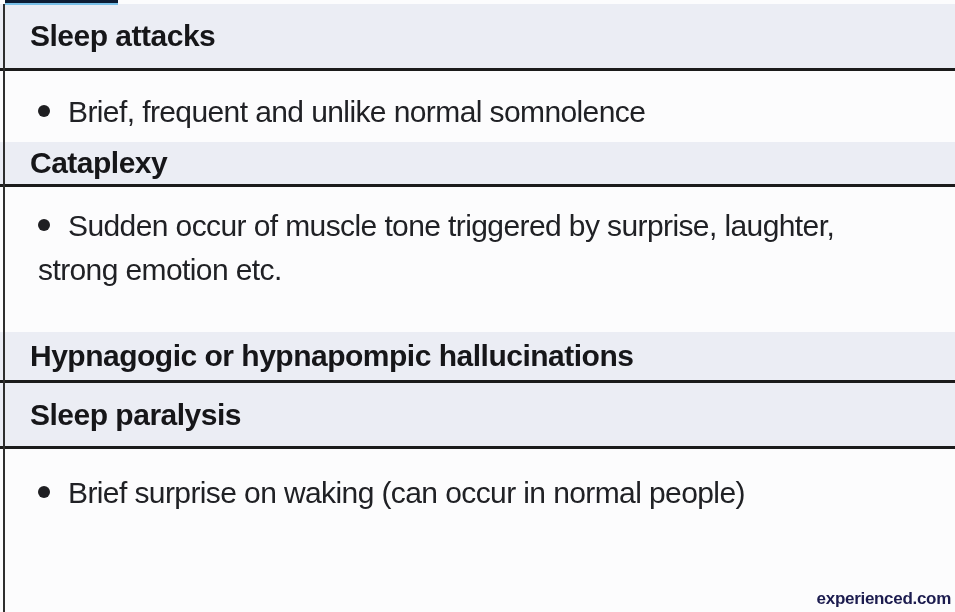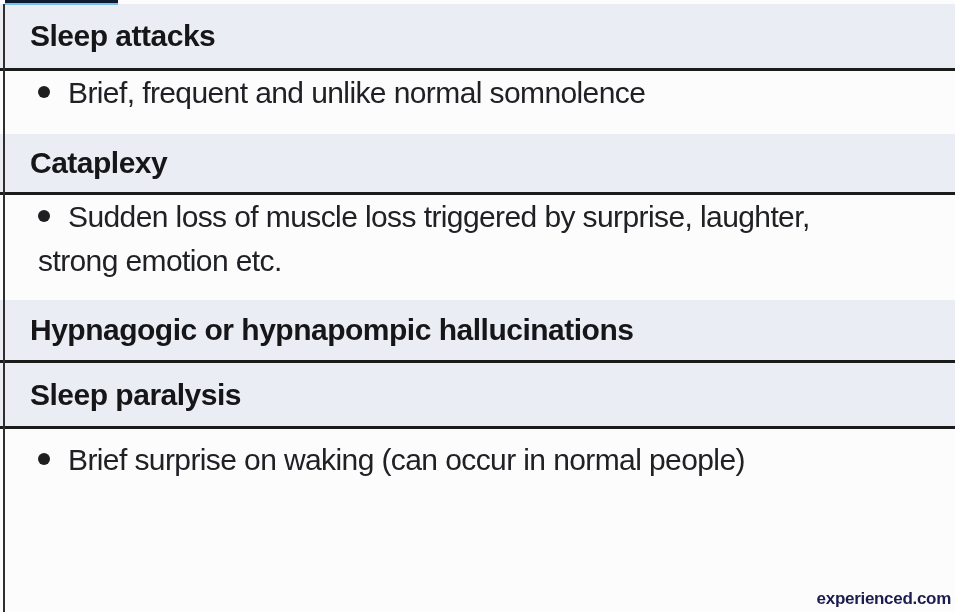--- a/index.html
+++ b/index.html
@@ -43,36 +43,36 @@
   .row.header{
     background:var(--header_bg);
     display:flex;align-items:center;
     padding-left:30px;
     font-weight:700;font-size:30px;letter-spacing:-0.5px;
     color:#161619;
   }
   .rule{height:3px;background:var(--rule);width:100%;}
   .row.body{
     background:var(--body_bg);
-    display:flex;flex-direction:column;justify-content:flex-start;
+    display:flex;flex-direction:column;justify-content:flex-end;
     font-size:30px;letter-spacing:-0.6px;border-radius:28px;
   }
   .line{line-height:44px;padding-left:38px;white-space:nowrap;}
   .line.cont{}
   .dot{
     display:inline-block;width:12px;height:12px;border-radius:50%;
     background:#1f1f22;margin-right:18px;vertical-align:middle;
     position:relative;top:-3px;
   }
   
   .h1{height:64px;}
   .b1{height:63px;}
-  .h2{height:58px;}
+  .h2{height:42px;margin-top:8px;}
   .b2{height:105px;}
-  .h3{height:60px;}
+  .h3{height:48px;margin-top:40px;}
   .b3{height:147px;}
   .h4{height:63px;}
   .b4{height:66px;justify-content:flex-start;padding-top:9px;}
   .watermark{
     position:absolute;right:4px;bottom:3px;
     font-size:17px;font-weight:700;letter-spacing:-0.3px;
     color:var(--watermark);
     z-index:7;
   }
 </style>
@@ -95,21 +95,21 @@
         <span class="dot"></span><span>Brief, frequent and unlike normal somnolence</span>
       </div>
     </div>
 
     <div class="row header h2">
       <span>Cataplexy</span>
     </div>
     <div class="rule"></div>
     <div class="row body b2">
       <div class="line first">
-        <span class="dot"></span><span>Sudden loss of muscle loss triggered by surprise, laughter,</span>
+        <span class="dot"></span><span>Sudden occur of muscle tone triggered by surprise, laughter,</span>
       </div>
       <div class="line cont">
         <span>strong emotion etc.</span>
       </div>
     </div>
 
     <div class="row header h3">
       <span>Hypnagogic or hypnapompic hallucinations</span>
     </div>
     <div class="rule"></div>

